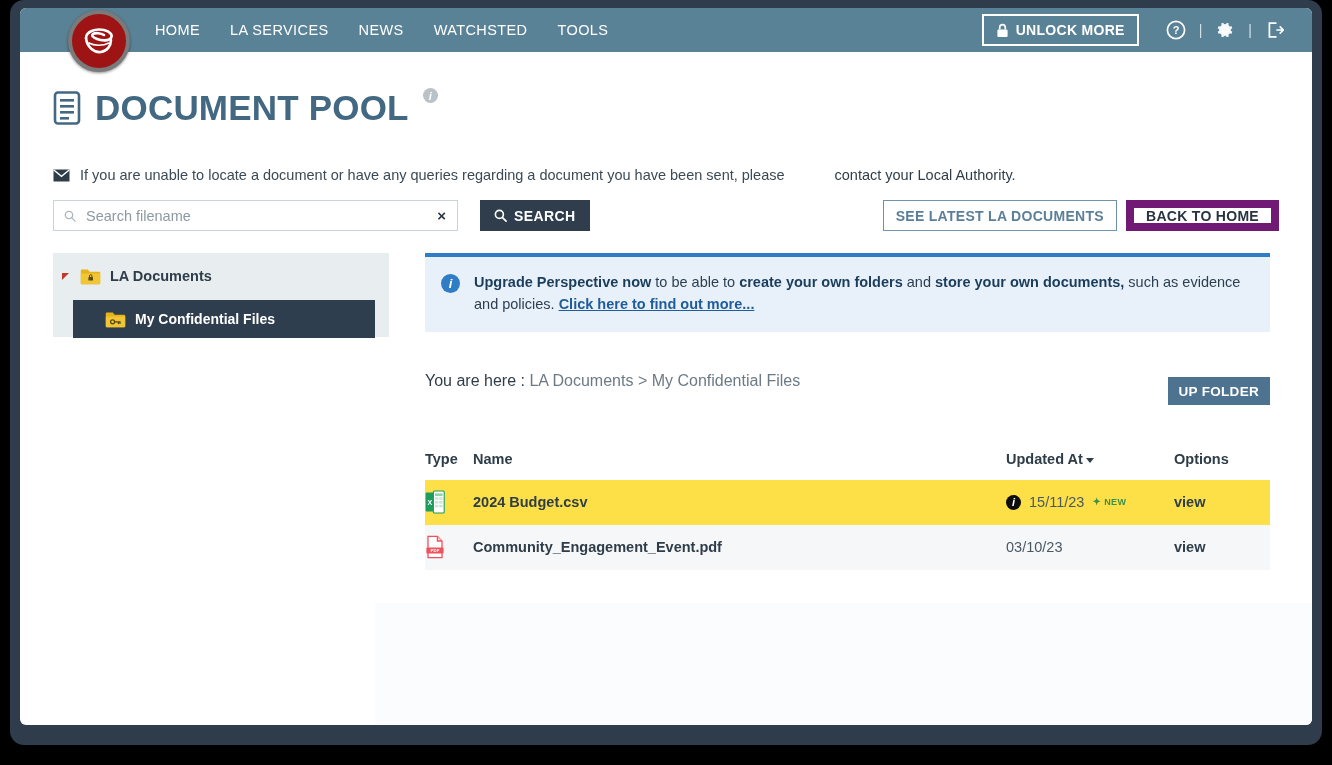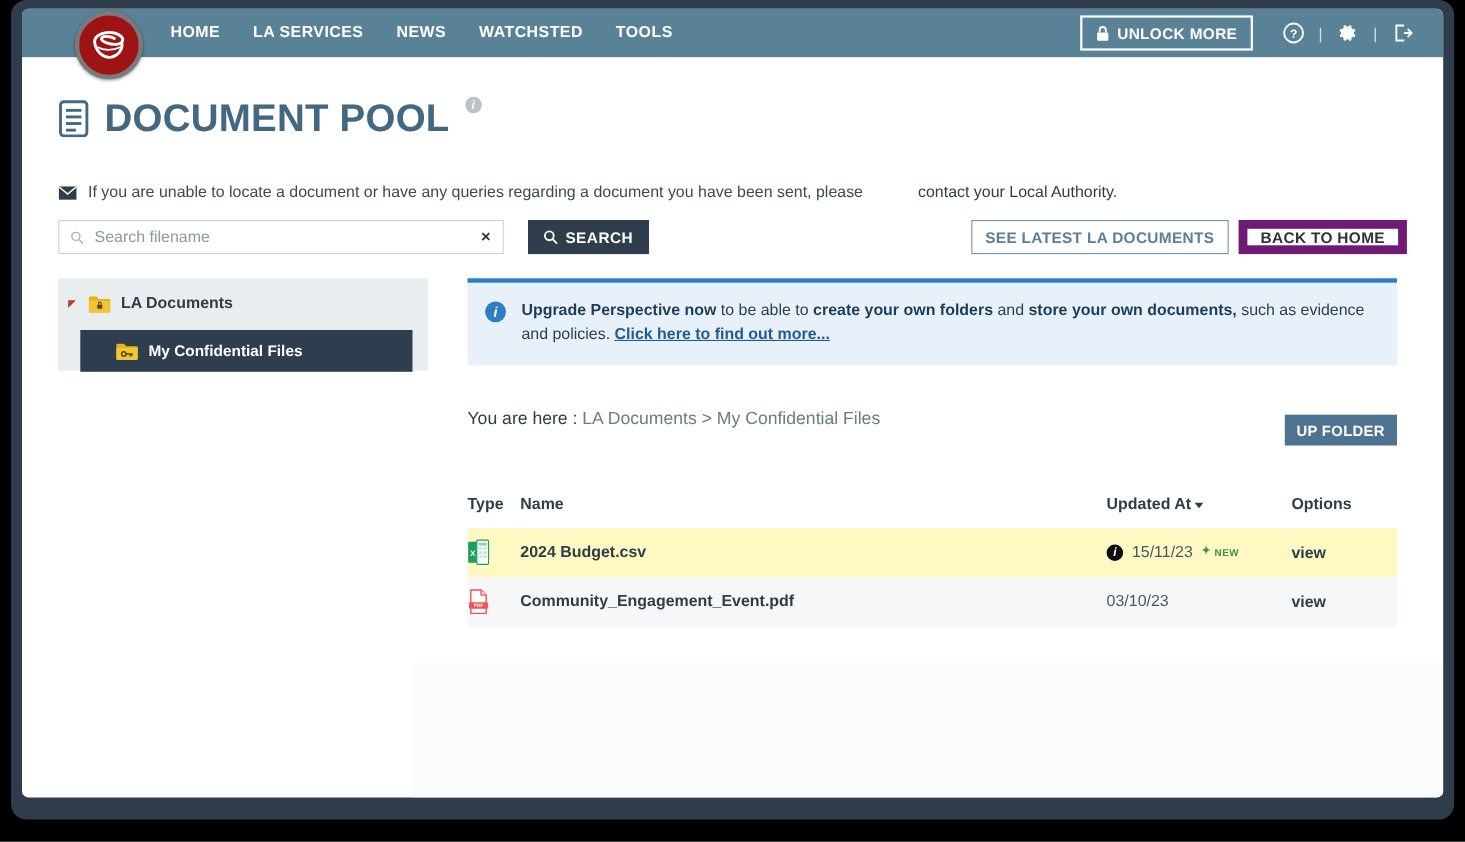--- a/index.html
+++ b/index.html
@@ -43,21 +43,21 @@
     z-index: 5;
     display: flex; align-items: center; justify-content: center;
   }
   .logo svg { width: 40px; height: 40px; }
   .nav {
     display: flex; align-items: center; gap: 30px;
     margin-left: 135px;
   }
   .nav a {
     color: #ffffff; text-decoration: none;
-    font-size: 14.5px; font-weight: bold;
+    font-size: 14.5px; font-weight: normal;
     letter-spacing: .4px;
   }
   .topright {
     position: absolute; right: 22px; top: 0;
     height: 44px;
     display: flex; align-items: center; gap: 0px;
   }
   .unlock {
     display: flex; align-items: center; gap: 7px;
     border: 2px solid #ffffff;
@@ -232,21 +232,21 @@
   .th-opt  { width: 96px; }
   .caret-dn {
     display: inline-block; vertical-align: middle;
     width: 0; height: 0; margin-left: 3px;
     border-left: 4px solid transparent;
     border-right: 4px solid transparent;
     border-top: 5px solid #2f3d49;
   }
   tbody tr { height: 45px; }
   tbody td { vertical-align: middle; font-size: 14px; }
-  tr.row-new { background: #fef9c3; }
+  tr.row-new { background: #fde047; }
   tr.row-alt { background: #f6f7f9; }
   td.c-type svg { width: 20px; height: 24px; display: block; }
   td.c-name { font-weight: bold; color: #2f3d49; font-size: 14.5px; }
   td.c-upd { color: #4a5864; font-size: 14.5px; white-space: nowrap; }
   .upd-wrap { display: flex; align-items: center; gap: 8px; }
   .info-dark {
     width: 15px; height: 15px; border-radius: 50%;
     background: #0d0d0d; color: #fff;
     font-size: 11px; font-weight: bold; font-style: italic;
     display: flex; align-items: center; justify-content: center;

